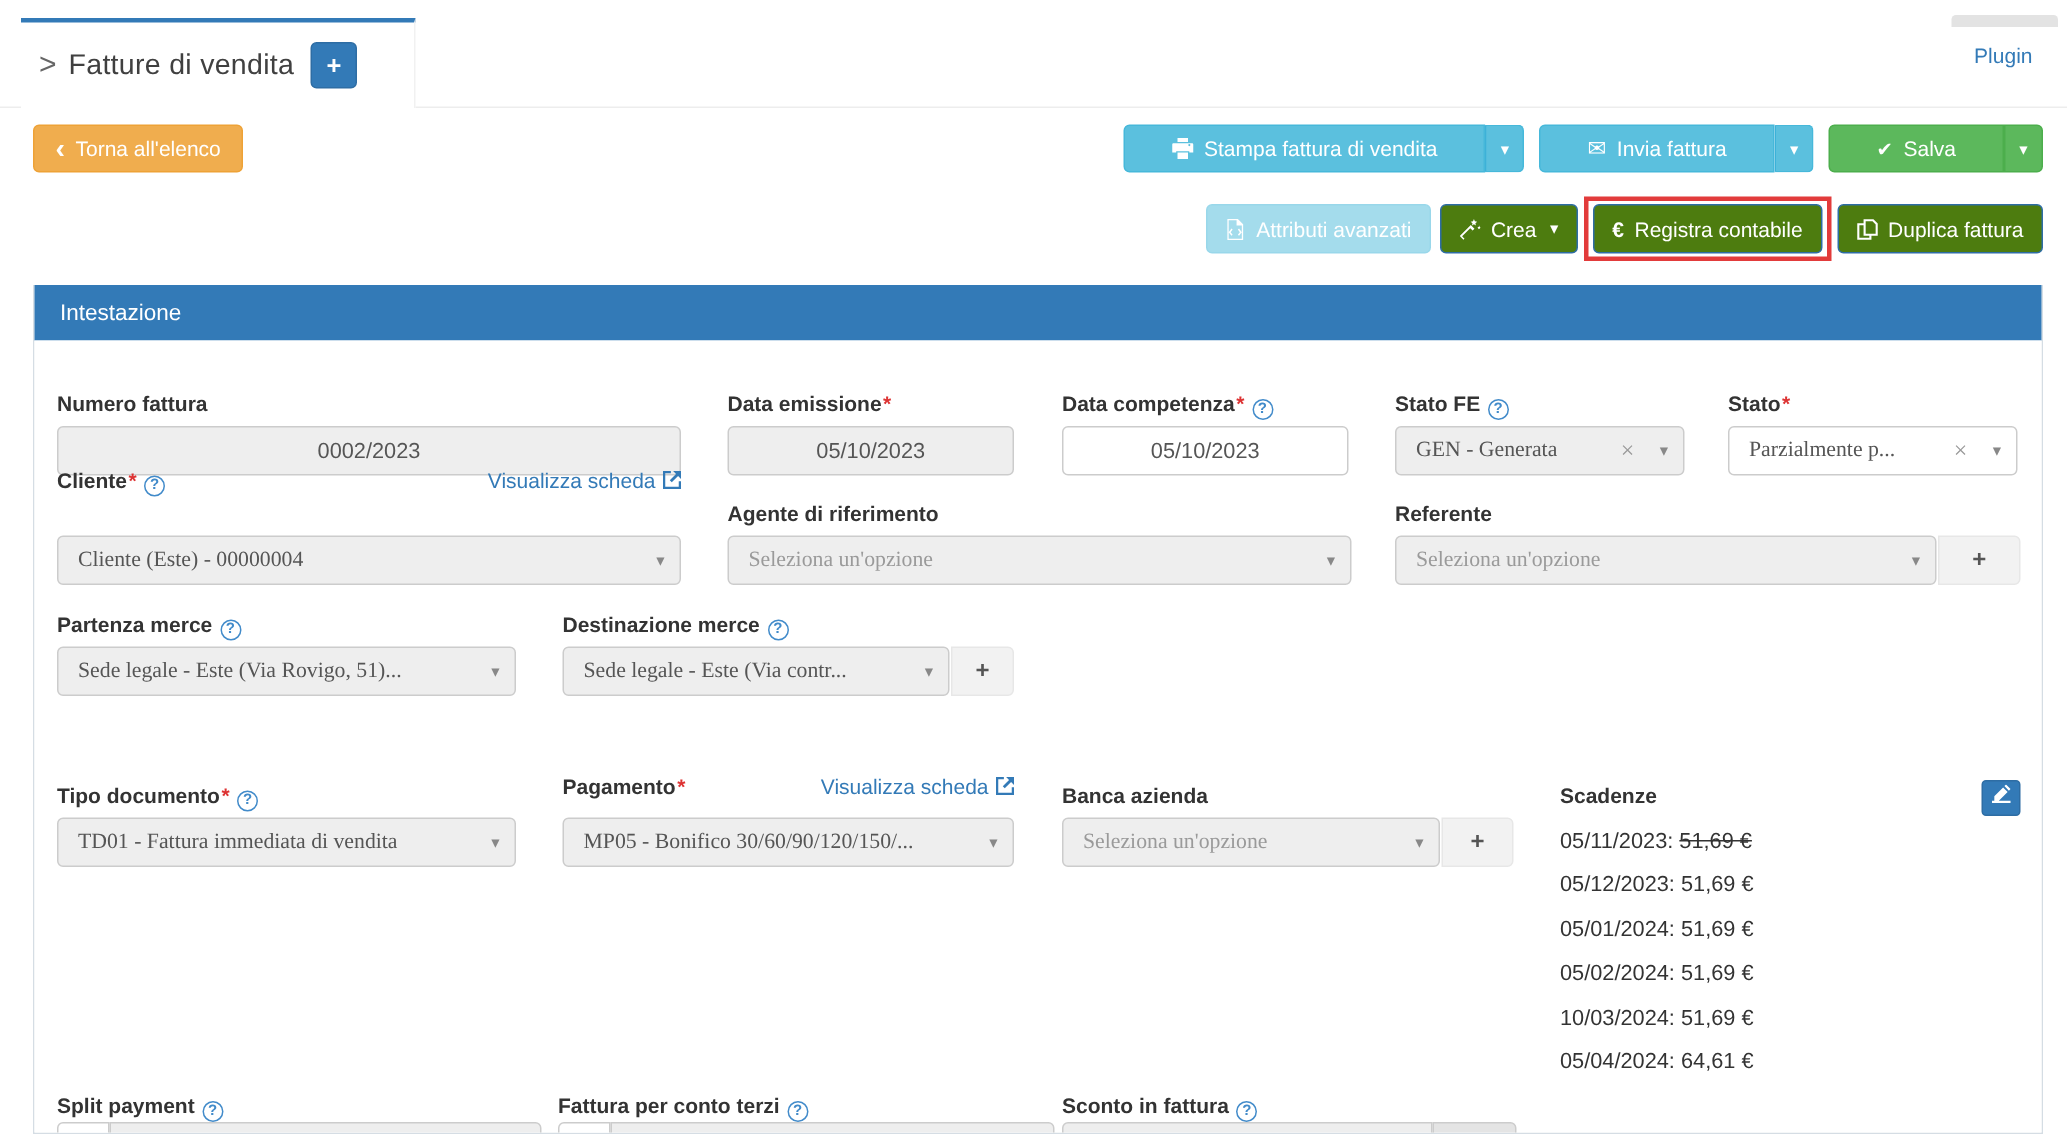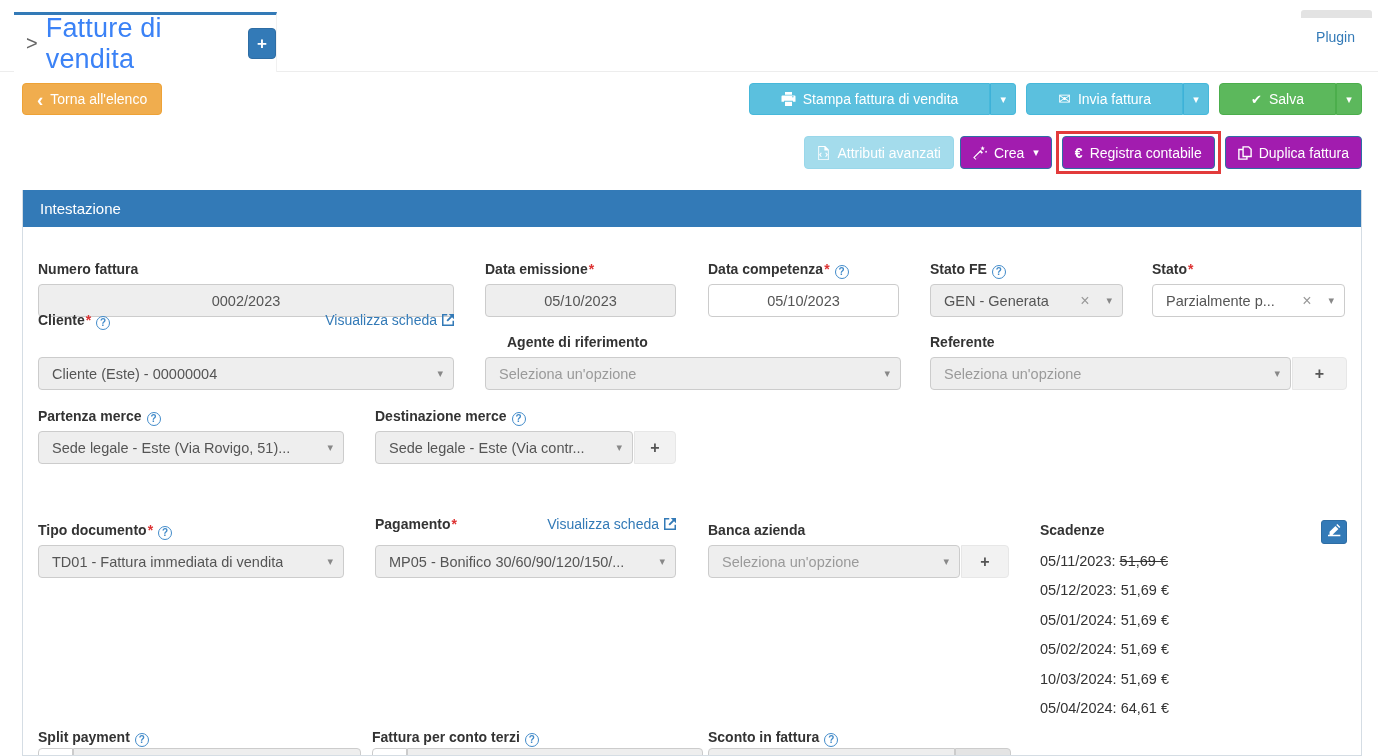--- a/index.html
+++ b/index.html
@@ -9,21 +9,21 @@
     font-family:"Liberation Sans", sans-serif; color:#333;
   }
   
   .tabbar { position:absolute; left:0; top:0; width:1378px; height:72px; background:#fff; border-bottom:1px solid #ededed; }
   .tab-active {
     position:absolute; left:14px; top:12px; width:263px; height:60px;
     background:#fff; border-top:3px solid #337ab7; border-right:1px solid #f1f1f1;
     display:flex; align-items:center; padding-left:12px;
   }
   .tab-chevron { font-size:20px; color:#666; margin-right:8px; font-weight:400; }
-  .tab-title { font-size:27px; color:#3b82f6; letter-spacing:.2px; }
+  .tab-title { font-size:19px; color:#404040; letter-spacing:.2px; }
   .tab-plus {
     width:31px; height:31px; margin-left:11px; background:#337ab7; border:1px solid #2e6da4;
     border-radius:4px; color:#fff; font-size:17px; font-weight:bold;
     display:flex; align-items:center; justify-content:center; cursor:pointer;
   }
   .mini-tab { position:absolute; top:10px; right:6px; width:71px; height:8px; background:#e3e3e3; border-radius:3px 3px 0 0; }
   .plugin-link { position:absolute; top:29px; right:23px; font-size:14px; color:#337ab7; text-decoration:none; cursor:pointer; }
 
   
   .btn { display:inline-flex; align-items:center; justify-content:center; color:#fff; font-size:14px; border-radius:4px; cursor:pointer; white-space:nowrap; }
@@ -33,21 +33,21 @@
   .split { display:flex; }
   .split .main { height:32px; padding:0 31px; border-radius:4px 0 0 4px; display:flex; align-items:center; gap:7px; }
   .split .caret-part { height:32px; width:26px; border-radius:0 4px 4px 0; display:flex; align-items:center; justify-content:center; font-size:11px; color:#fff; cursor:pointer; }
   .info-bg  { background:#5bc0de; border:1px solid #46b8da; }
   .info-bg.caret-part, .split .info-c { border-left:1px solid #3db1d8; }
   .success-bg { background:#5cb85c; border:1px solid #4cae4c; }
   .ico { display:inline-flex; align-items:center; }
 
   
   .actions-right { position:absolute; top:136px; right:16px; display:flex; gap:6px; align-items:center; }
-  .act { height:33px; padding:0 12px; background:#a21caf; border:1px solid #2e6da4; display:flex; align-items:center; gap:7px; font-size:14px; color:#fff; border-radius:4px; cursor:pointer; white-space:nowrap; }
+  .act { height:33px; padding:0 12px; background:#4d7c0f; border:1px solid #2e6da4; display:flex; align-items:center; gap:7px; font-size:14px; color:#fff; border-radius:4px; cursor:pointer; white-space:nowrap; }
   .act.muted { opacity:.62; }
   .act.info  { background:#5bc0de; border-color:#46b8da; opacity:.55; }
   .annotated { border:3px solid #e23b3b; padding:2px 3px; margin:-5px -2px; }
   .caret-inline { font-size:11px; margin-left:2px; }
 
   
   .panel { position:absolute; left:22px; top:190px; width:1340px; height:566px; border:1px solid #d5dde4; border-top:none; }
   .panel-header { height:37px; background:#337ab7; color:#fff; font-size:15px; line-height:37px; padding-left:17px; }
   .panel-body { position:relative; height:528px; background:#fff; overflow:hidden; }
 
@@ -61,21 +61,21 @@
   .vlink { font-size:14px; font-weight:normal; color:#337ab7; text-decoration:none; cursor:pointer; display:inline-flex; align-items:center; gap:5px; }
   .head-row { position:absolute; display:flex; align-items:baseline; }
   .head-row .vlink { margin-left:auto; }
 
   .inp, .sel {
     position:absolute; height:33px; border:1px solid #ccc; border-radius:4px;
     background:#fff; font-size:14.5px; color:#555; display:flex; align-items:center;
   }
   .inp { justify-content:center; }
   .disabled { background:#eee; }
-  .sel { padding:0 10px 0 13px; cursor:pointer; }
+  .sel { padding:0 10px 0 13px; cursor:pointer;font-family:Liberation Serif, serif; }
   .sel .val { overflow:hidden; white-space:nowrap; }
   .sel .ph { color:#9a9a9a; }
   .sel .x-close { margin-left:auto; color:#999; font-size:16px; line-height:1; cursor:pointer; }
   .sel .caret { color:#888; font-size:11px; margin-left:auto; }
   .sel .x-close + .caret { margin-left:17px; }
   .addon {
     position:absolute; height:33px; background:#f2f2f2; border:1px solid #e7e7e7;
     border-radius:0 4px 4px 0; display:flex; align-items:center; justify-content:center;
     font-size:16px; font-weight:bold; color:#555; cursor:pointer;
   }
@@ -219,21 +219,21 @@
       <span class="flabel" style="position:static;"><span>Cliente</span><span class="req">*</span><span class="q">?</span></span>
       <a class="vlink">
           <span>Visualizza scheda</span>
           <span class="ico">
             <svg width="12" height="12" viewBox="0 0 16 16">
               <path fill="#337ab7" d="M14 9v5H2V2h5V0H0v16h16V9h-2zM9 0l2.6 2.6L6 8.2 7.8 10l5.6-5.6L16 7V0H9z"></path>
             </svg>
           </span>
         </a>
     </div>
-    <div class="flabel" style="left:484px;top:107px;"><span>Agente di riferimento</span></div>
+    <div class="flabel" style="left:462px;top:107px;"><span>Agente di riferimento</span></div>
     <div class="flabel" style="left:907px;top:107px;"><span>Referente</span></div>
 
     <div class="sel disabled" style="left:15px;top:130px;width:416px;">
       <span class="val">Cliente (Este) - 00000004</span>
       <span class="caret">▾</span>
     </div>
     <div class="sel disabled" style="left:462px;top:130px;width:416px;">
       <span class="val ph">Seleziona un'opzione</span>
       <span class="caret">▾</span>
     </div>

